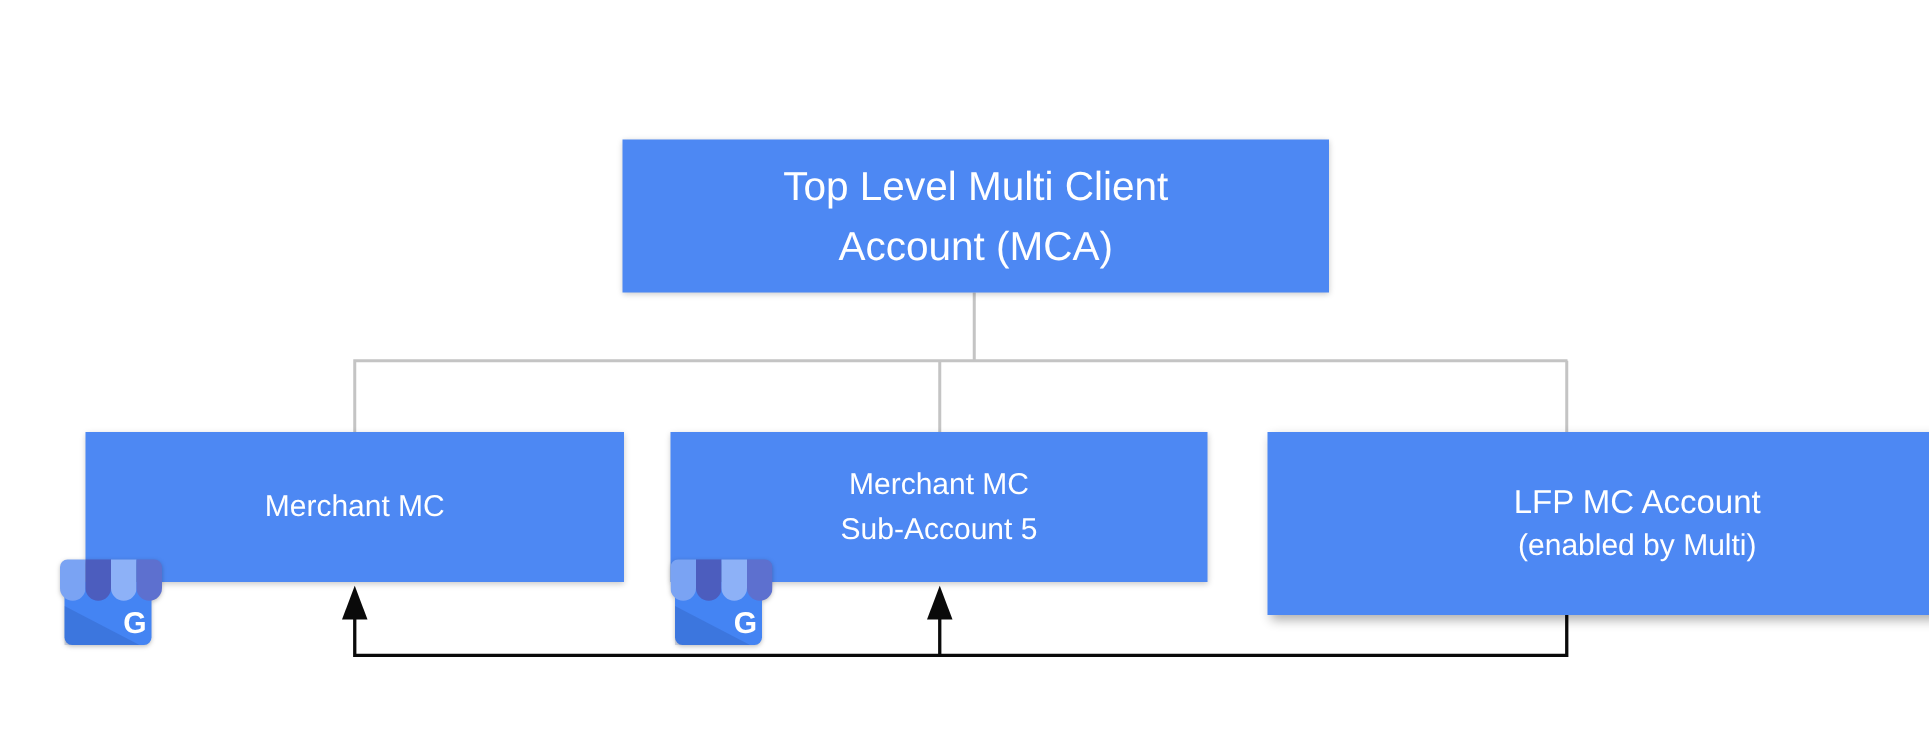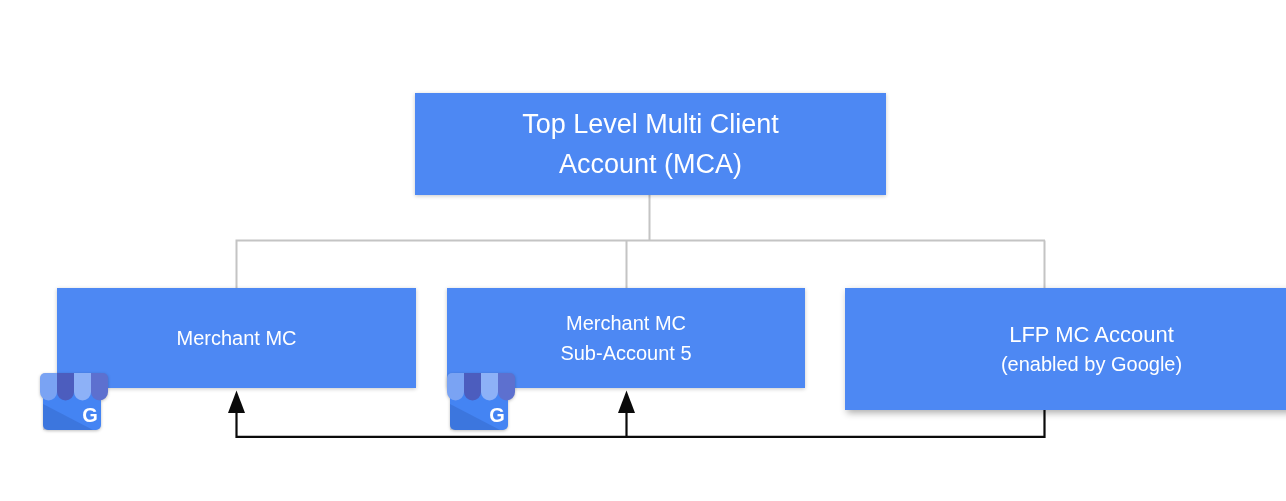--- a/index.html
+++ b/index.html
@@ -80,21 +80,21 @@
     <span class="node-line line1">Merchant MC</span>
   </div>
 
   <div class="node node-sub2">
     <span class="node-line line1">Merchant MC</span>
     <span class="node-line line2">Sub-Account 5</span>
   </div>
 
   <div class="node node-lfp">
     <span class="node-line line1">LFP MC Account</span>
-    <span class="node-line line2">(enabled by Google)</span>
+    <span class="node-line line2">(enabled by Multi)</span>
   </div>
 
   <svg class="gmb-icon gmb-icon-1" viewBox="0 0 68 61" xmlns="http://www.w3.org/2000/svg">
     <rect x="3" y="16" width="58" height="42" rx="5" fill="#4484f3"></rect>
     <polygon points="3,58 3,32 53,58" fill="rgba(25,55,125,0.18)"></polygon>
     <path d="M0 6 a5 5 0 0 1 5 -5 h12 v19 a8.5 8.5 0 0 1 -17 0 z" fill="#7aa3f3"></path>
     <path d="M17 1 h17 v19 a8.5 8.5 0 0 1 -17 0 z" fill="#4c5dbe"></path>
     <path d="M34 1 h17 v19 a8.5 8.5 0 0 1 -17 0 z" fill="#8db1f7"></path>
     <path d="M51 1 h12 a5 5 0 0 1 5 5 v14 a8.5 8.5 0 0 1 -17 0 z" fill="#5d70cf"></path>
     <text class="gmb-g" x="50" y="50" text-anchor="middle">G</text>

